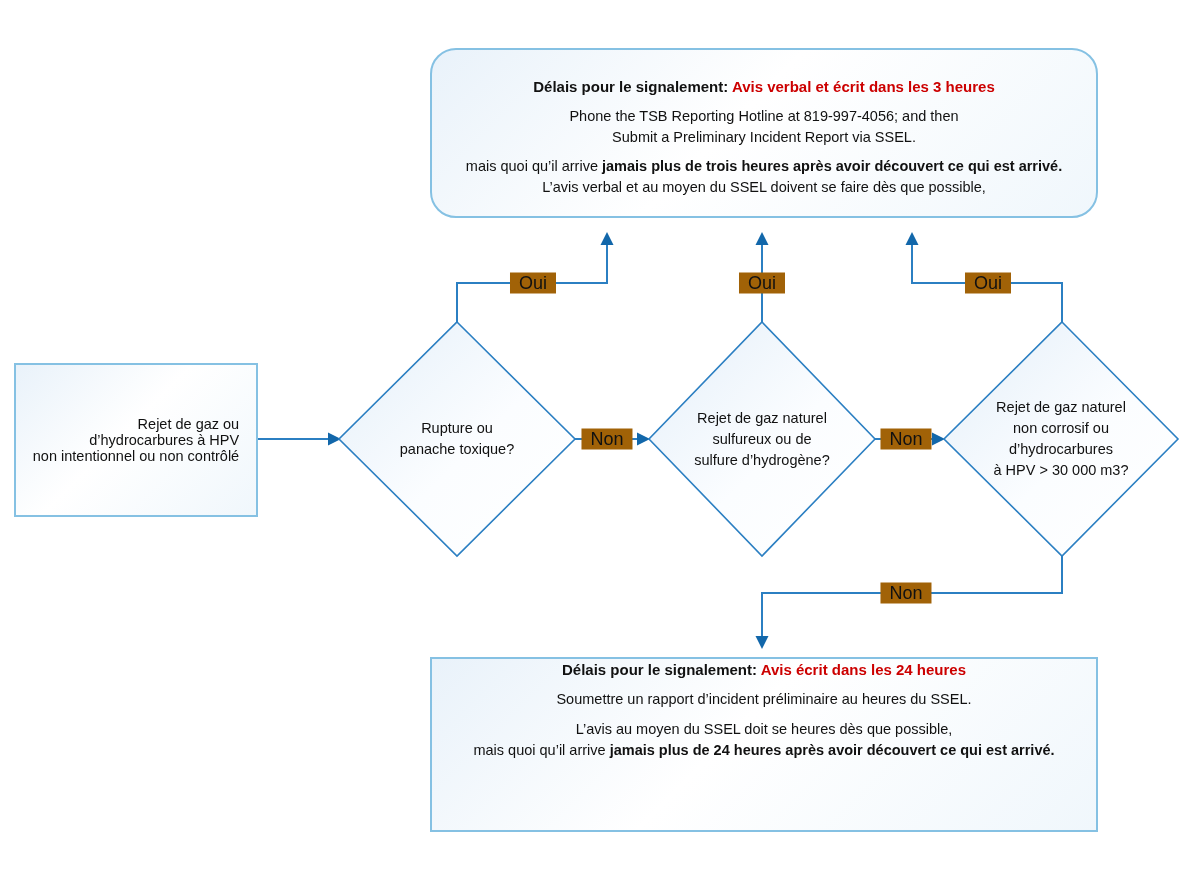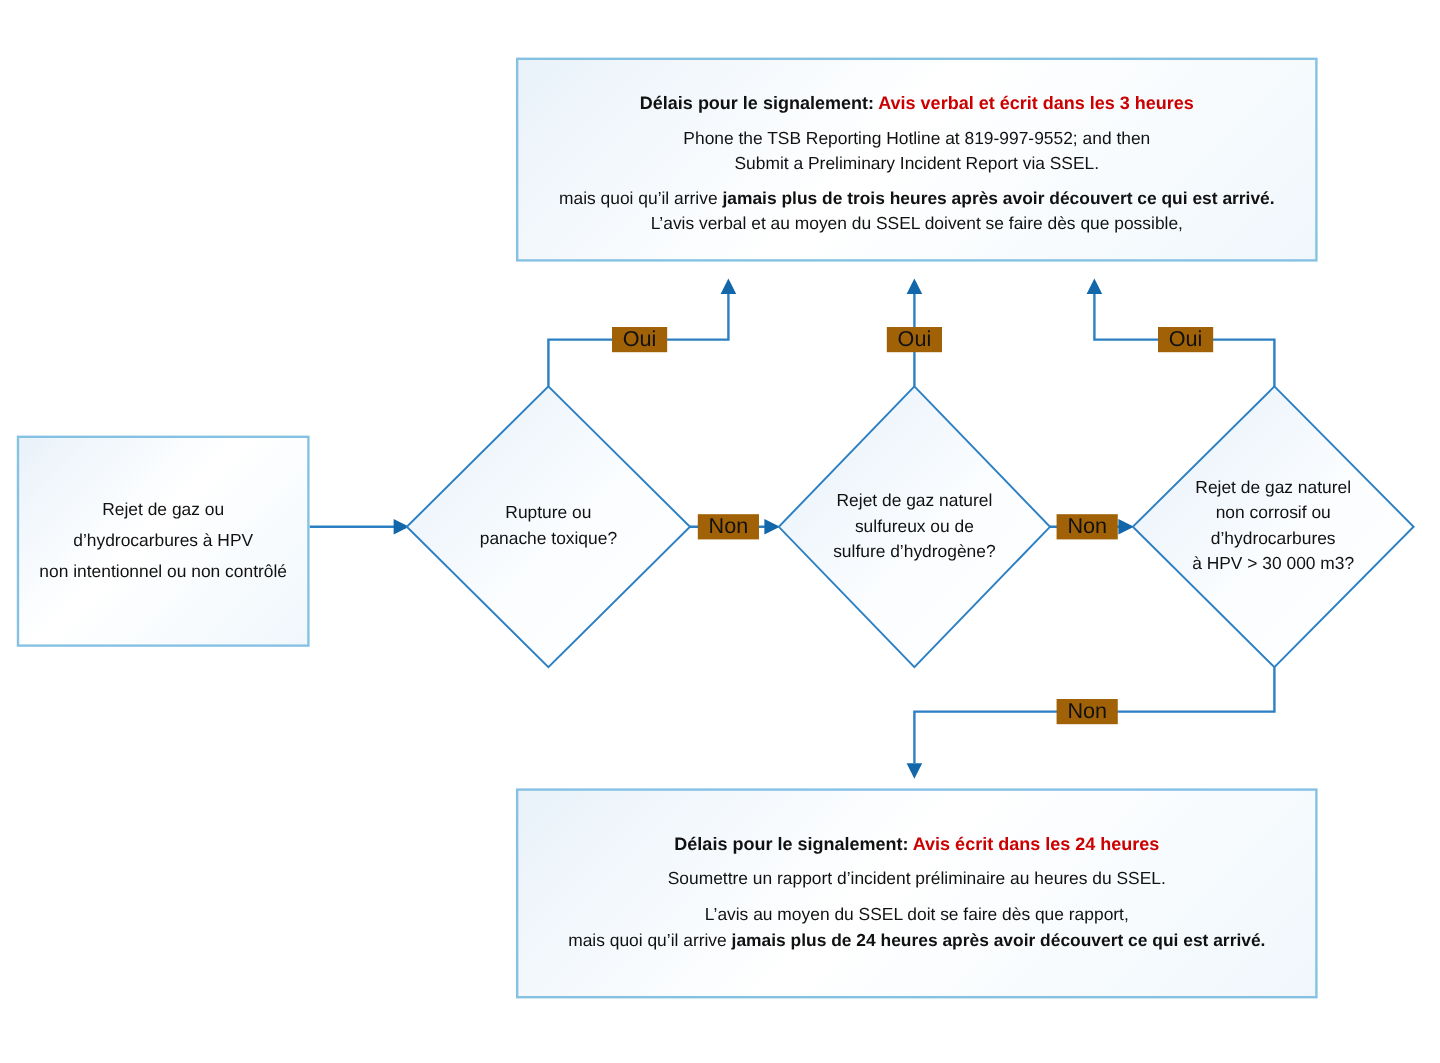--- a/index.html
+++ b/index.html
@@ -15,33 +15,33 @@
   .layer { position: absolute; left: 0; top: 0; }
 
   .node-box {
     position: absolute;
     box-sizing: border-box;
     border: 2px solid #85c1e3;
     background: linear-gradient(135deg, #e9f2fa 0%, #ffffff 45%, #f0f7fc 100%);
     text-align: center;
   }
   .start-box {
-    left: 14px; top: 363px; width: 244px; height: 176px;
+    left: 14px; top: 363px; width: 244px; height: 154px;
     display: flex; align-items: center; justify-content: center;
-    font-size: 14.5px; line-height: 26px;
+    font-size: 14.5px; line-height: 16px; text-align: right;
   }
   .report-box { left: 430px; width: 668px; font-size: 14.5px; line-height: 21px; padding: 0 10px; }
-  .report-box-top { top: 48px; height: 170px; }
+  .report-box-top { top: 48px; height: 170px; border-radius: 26px; }
   .report-box-bottom { top: 657px; height: 175px; }
 
   .prelines { white-space: pre-line; }
 
   .heading { font-weight: bold; font-size: 15px; }
   .report-box-top .heading { margin-top: 26px; }
-  .report-box-bottom .heading { margin-top: 34px; }
+  .report-box-bottom .heading { }
   .red { color: #cc0000; }
   .para-a { margin-top: 9px; }
   .para-b { margin-top: 8px; }
   .report-box-bottom .para-b { margin-top: 9px; }
   b, .bold { font-weight: bold; }
 
   .diamond-text {
     position: absolute;
     display: flex; align-items: center; justify-content: center;
     text-align: center;
@@ -98,21 +98,21 @@
     <polygon points="762,649 755.5,636 768.5,636" fill="#1267aa"></polygon>
 
     <polygon points="457,322 575,439 457,556 339,439" fill="url(#diamondGrad)" stroke="#2b7fc2" stroke-width="1.6"></polygon>
     <polygon points="762,322 875,439 762,556 649,439" fill="url(#diamondGrad)" stroke="#2b7fc2" stroke-width="1.6"></polygon>
     <polygon points="1062,322 1178,439 1062,556 944,439" fill="url(#diamondGrad)" stroke="#2b7fc2" stroke-width="1.6"></polygon>
   </svg>
 
   <div class="node-box report-box report-box-top">
     <div class="heading"><span>Délais pour le signalement: </span><span class="red">Avis verbal et écrit dans les 3 heures</span></div>
     <div class="para-a">
-      <div>Phone the TSB Reporting Hotline at 819-997-9552; and then</div>
+      <div>Phone the TSB Reporting Hotline at 819-997-4056; and then</div>
       <div>Submit a Preliminary Incident Report via SSEL.</div>
     </div>
     <div class="para-b">
       <div><span>mais quoi qu’il arrive </span><span class="bold">jamais plus de trois heures après avoir découvert ce qui est arrivé.</span></div>
       <div>L’avis verbal et au moyen du SSEL doivent se faire dès que possible,</div>
     </div>
   </div>
 
   <div class="node-box start-box">
     <div class="prelines">Rejet de gaz ou
@@ -133,21 +133,21 @@
     <div class="prelines">Rejet de gaz naturel
 non corrosif ou
 d’hydrocarbures
 à HPV &gt; 30 000 m3?</div>
   </div>
 
   <div class="node-box report-box report-box-bottom">
     <div class="heading"><span>Délais pour le signalement: </span><span class="red">Avis écrit dans les 24 heures</span></div>
     <div class="para-a">Soumettre un rapport d’incident préliminaire au heures du SSEL.</div>
     <div class="para-b">
-      <div>L’avis au moyen du SSEL doit se faire dès que rapport,</div>
+      <div>L’avis au moyen du SSEL doit se heures dès que possible,</div>
       <div><span>mais quoi qu’il arrive </span><span class="bold">jamais plus de 24 heures après avoir découvert ce qui est arrivé.</span></div>
     </div>
   </div>
 
   <span class="edge-label" style="left:533px; top:283px;">Oui</span>
   <span class="edge-label" style="left:762px; top:283px;">Oui</span>
   <span class="edge-label" style="left:988px; top:283px;">Oui</span>
   <span class="edge-label" style="left:607px; top:439px;">Non</span>
   <span class="edge-label" style="left:906px; top:439px;">Non</span>
   <span class="edge-label" style="left:906px; top:593px;">Non</span>

